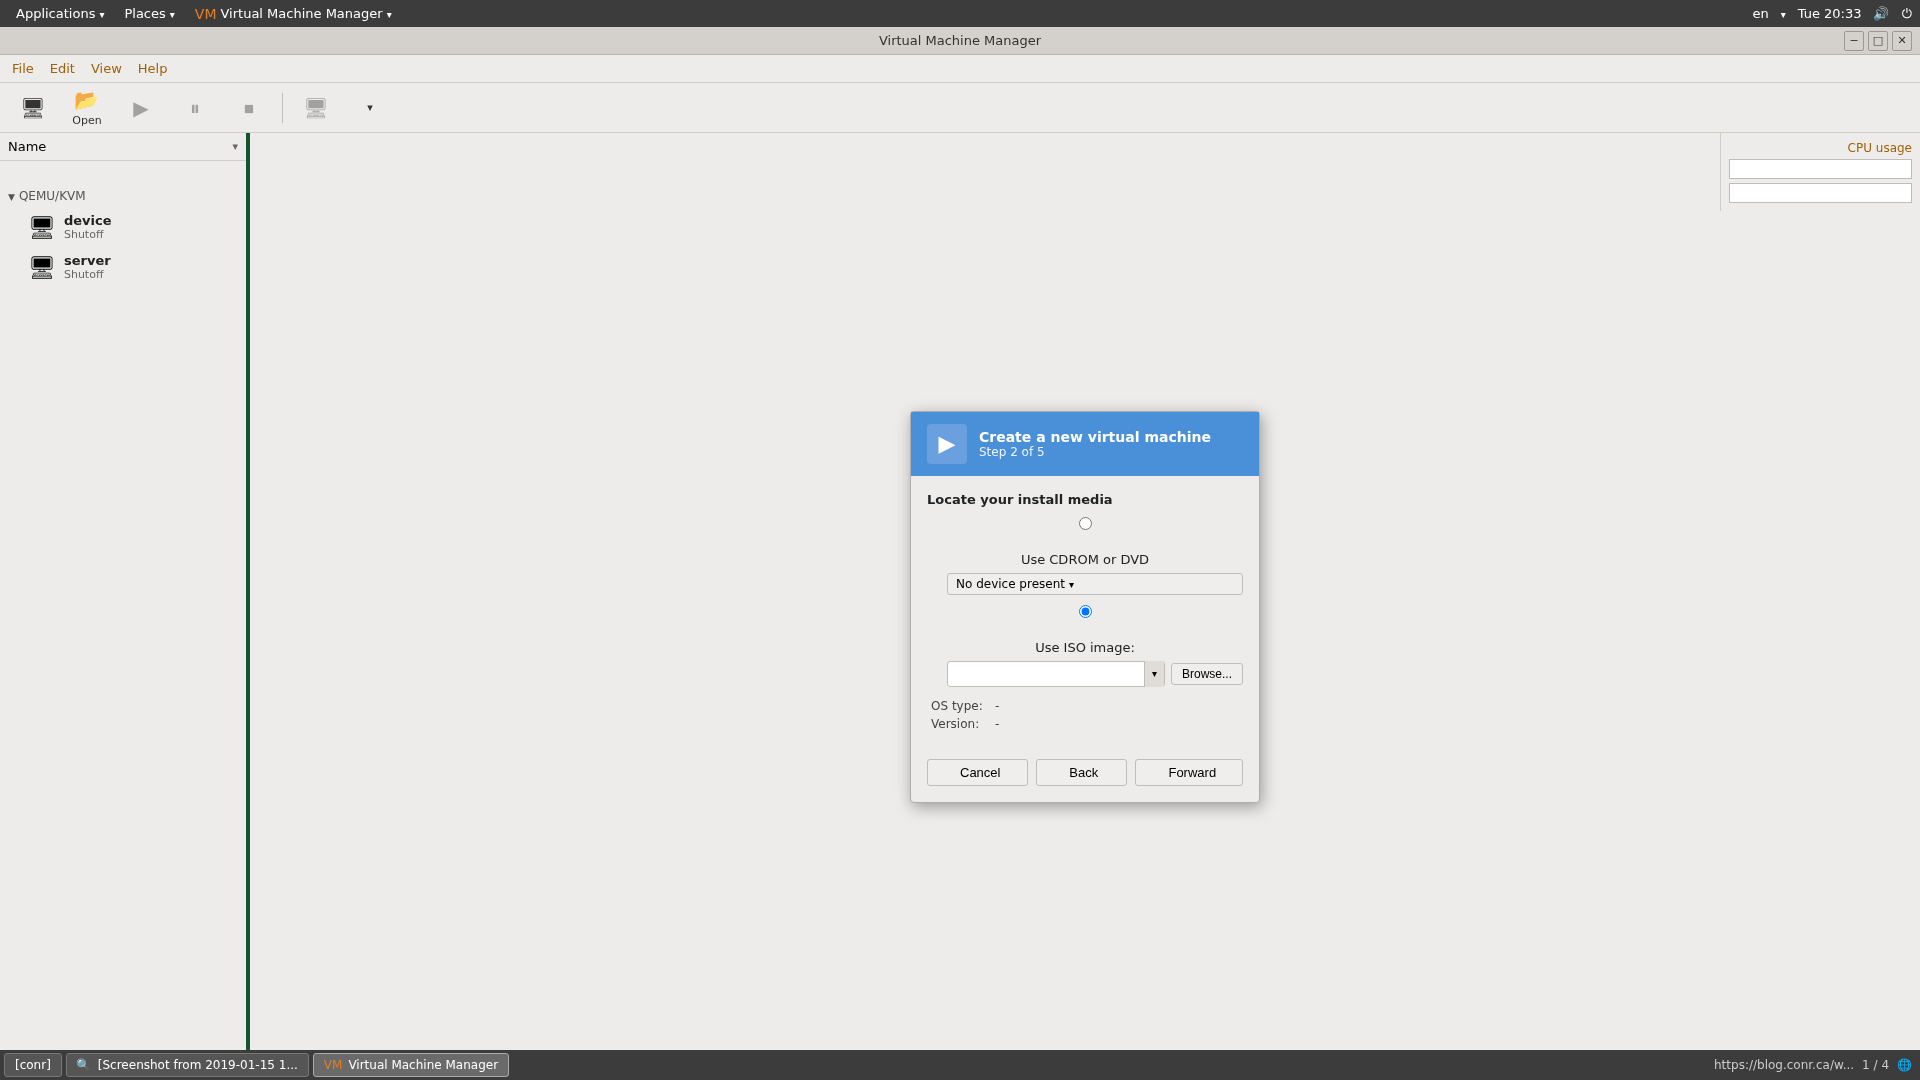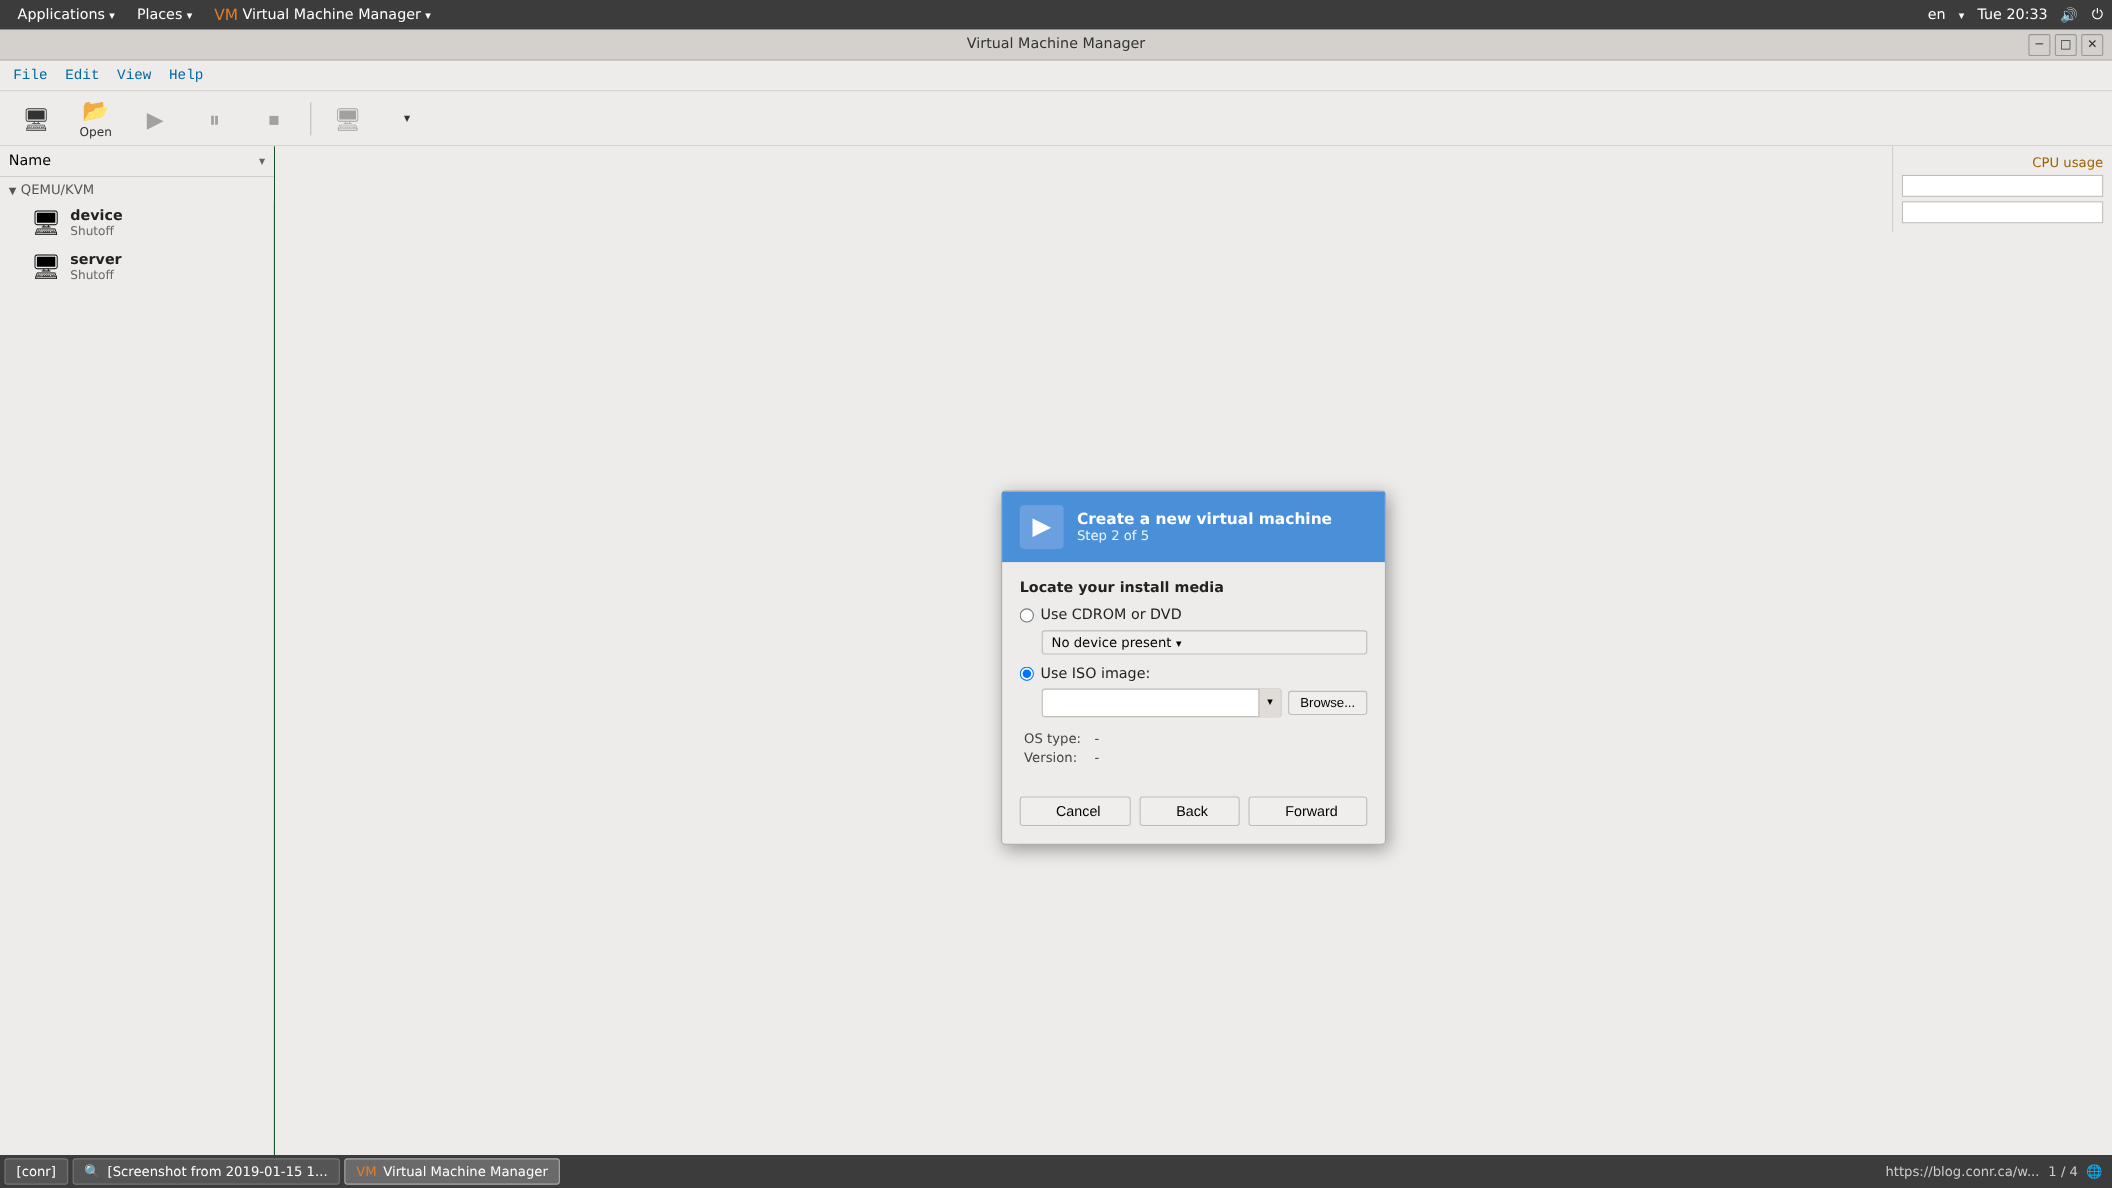--- a/index.html
+++ b/index.html
@@ -94,23 +94,22 @@
       height: 28px;
       display: flex;
       align-items: center;
       padding: 0 4px;
       border-bottom: 1px solid #d0ccc7;
     }
     .menu-item {
       padding: 3px 8px;
       cursor: pointer;
       font-size: 13px;
-      color: #0369a1;
+      color: #a16207;
       border-radius: 3px;
-      font-family: Liberation Mono, monospace;
     }
 
     
     .toolbar {
       background: #edeceb;
       height: 50px;
       display: flex;
       align-items: center;
       padding: 0 8px;
       gap: 4px;
@@ -145,23 +144,24 @@
       flex: 1;
       display: flex;
       background: #edeceb;
     }
 
     
     .sidebar {
       width: 250px;
       min-width: 250px;
       background: #edeceb;
-      border-right: 1px solid #14532d;
+      border-right: 4px solid #14532d;
       display: flex;
       flex-direction: column;
+      gap: 24px;
     }
 
     
     .col-header {
       height: 28px;
       background: #edeceb;
       display: flex;
       align-items: center;
       padding: 0 8px;
       border-bottom: 1px solid #d0ccc7;
@@ -287,22 +287,23 @@
     .dialog-section-label {
       font-size: 13px;
       color: #222;
       margin-bottom: 10px;
       font-weight: bold;
     }
 
     .radio-row {
       display: flex;
       align-items: center;
-      gap: 6px;
+      gap: 22px;
       margin-bottom: 6px;
+      flex-direction: column;
     }
     .radio-label {
       font-size: 13px;
       color: #222;
     }
     .radio-indent {
       margin-left: 20px;
       margin-bottom: 10px;
     }
 

